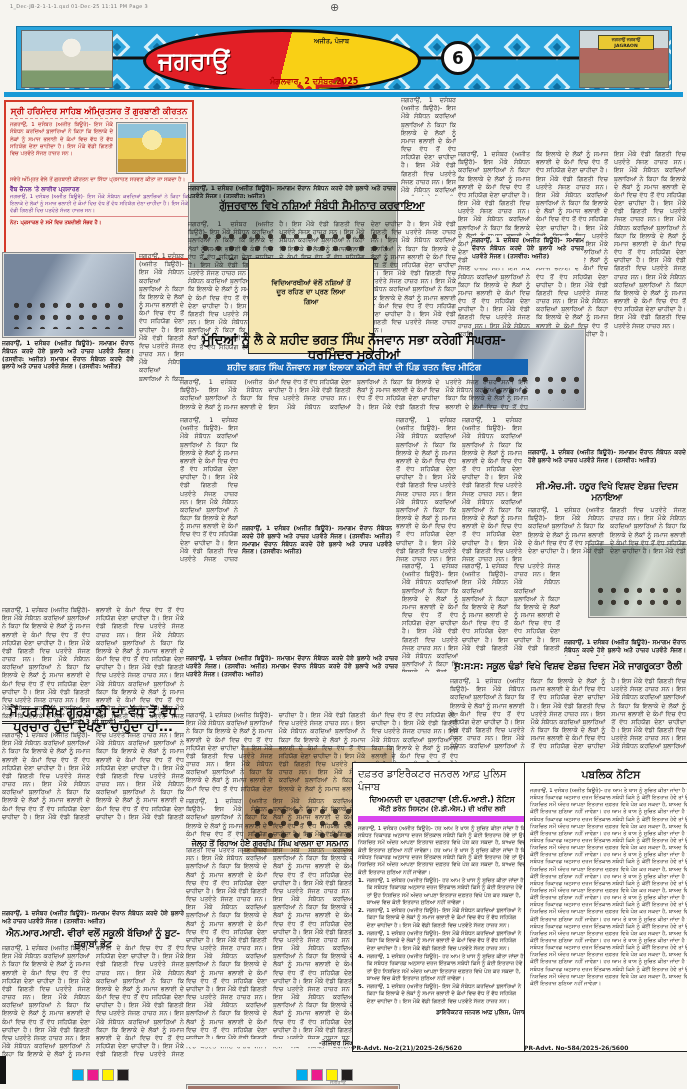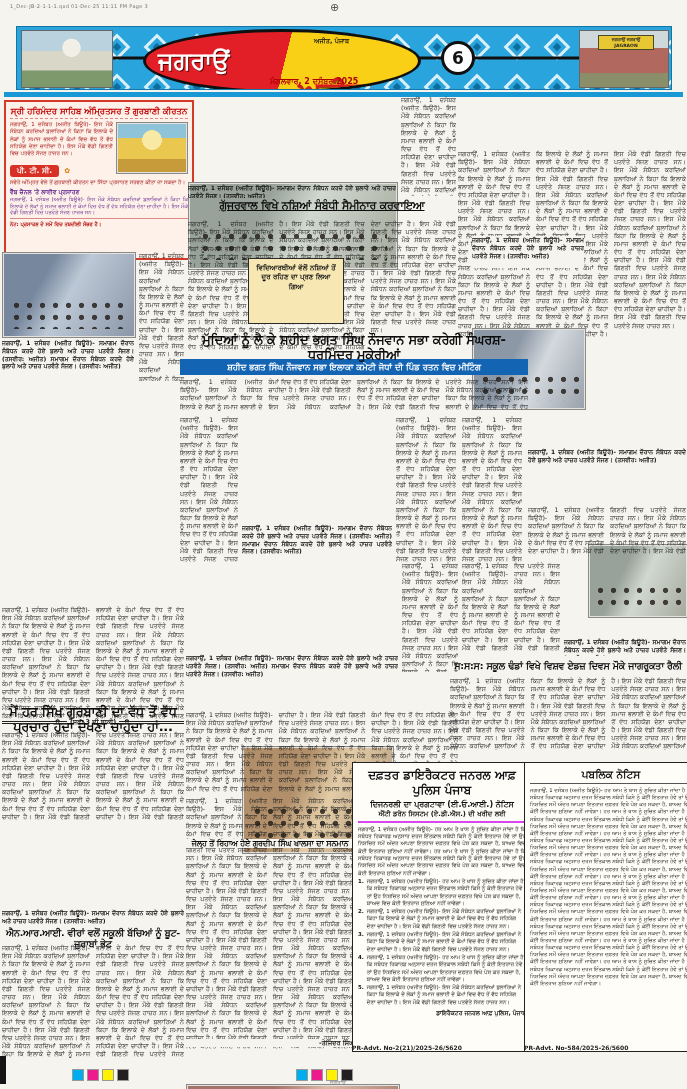--- a/index.html
+++ b/index.html
@@ -47,28 +47,28 @@
            border-bottom:1px dashed #d88;padding-bottom:2px;margin-bottom:2px;}
   .k-badge{display:inline-block;background:#d93025;color:#fff;font-weight:bold;font-size:7.5px;
            padding:1px 7px;border-radius:3px;margin:2px 0;}
   .k-flower{color:#e07b00;font-size:7px;}
   .k-text{font-size:5.4px;line-height:1.35;color:#a31010;text-align:justify;}
   .k-web{color:#5b1c8a;font-weight:bold;font-size:6px;margin-top:2px;}
   .k-webtext{font-size:5.2px;line-height:1.3;color:#5b1c8a;text-align:justify;}
   .k-note{font-size:5.2px;font-weight:bold;color:#b00000;margin-top:2px;border-top:1px solid #d88;padding-top:2px;text-align:justify;}
   .subbar{background:#1464b4;color:#fff;font-weight:bold;text-align:center;}
   .hibox{background:#f6e7b3;border:1.5px solid #2a2a2a;font-weight:bold;font-size:7px;
-         text-align:center;line-height:1.35;padding:5px;}
+         text-align:center;line-height:1.35;padding:20px;}
   .cont-tag{font-size:6.5px;font-weight:bold;text-align:center;display:flex;align-items:center;gap:3px;}
   .cont-tag::before,.cont-tag::after{content:"";flex:1;border-top:3px double #222;}
   .noticebox{border:1.3px solid #222;background:#fffdf8;padding:5px;overflow:hidden;}
-  .n-office{font-weight:bold;font-size:12px;text-align:center;line-height:1.25;}
+  .n-office{font-weight:normal;font-size:10px;line-height:1.25;}
   .n-title{font-weight:bold;font-size:8px;text-align:center;line-height:1.3;margin-top:2px;}
   .n-sub{font-weight:bold;font-size:6.8px;text-align:center;line-height:1.25;margin-bottom:3px;
-         border-bottom:2px solid #d946ef;padding-bottom:2px;}
+         border-bottom:6px solid #d946ef;padding-bottom:2px;}
   .n-text{font-size:5.4px;line-height:1.35;text-align:justify;}
   .n-item{display:flex;gap:3px;font-size:5.4px;line-height:1.35;margin-top:1px;}
   .n-item b{flex:0 0 auto;}
   .n-sig{font-weight:bold;font-size:6px;text-align:right;margin-top:3px;}
   .n-ref{font-weight:bold;font-size:6px;color:#222;}
   .pn-title{font-weight:bold;font-size:10.5px;text-align:center;margin-bottom:3px;
             border-bottom:1px solid #555;padding-bottom:2px;}
   .tiny{font-size:5px;color:#777;letter-spacing:.3px;}
   .sq{width:10px;height:10px;display:inline-block;margin-right:3px;border:.5px solid #999;}
   .sig-line{font-weight:bold;font-size:6.5px;text-align:right;}
@@ -108,22 +108,20 @@
       </div>
     </div>
   </div>
   <div class="abs rule-blue" style="left:4px;top:92px;width:679px;height:5px;"></div>
 
   <div class="abs kirtan" style="left:4px;top:100px;width:178px;height:148px;">
     <div class="k-title">ਸ੍ਰੀ ਹਰਿਮੰਦਰ ਸਾਹਿਬ ਅੰਮ੍ਰਿਤਸਰ ਤੋਂ ਗੁਰਬਾਣੀ ਕੀਰਤਨ</div>
     <div style="overflow:hidden;">
       <div class="photo p-temple" style="float:right;width:70px;height:50px;margin:1px 0 2px 3px;"></div>
       <div class="k-text">ਜਗਰਾਉਂ, 1 ਦਸੰਬਰ (ਅਜੀਤ ਬਿਊਰੋ)- ਇਸ ਮੌਕੇ ਸੰਬੋਧਨ ਕਰਦਿਆਂ ਬੁਲਾਰਿਆਂ ਨੇ ਕਿਹਾ ਕਿ ਇਲਾਕੇ ਦੇ ਲੋਕਾਂ ਨੂੰ ਸਮਾਜ ਭਲਾਈ ਦੇ ਕੰਮਾਂ ਵਿਚ ਵੱਧ ਤੋਂ ਵੱਧ ਸਹਿਯੋਗ ਦੇਣਾ ਚਾਹੀਦਾ ਹੈ। ਇਸ ਮੌਕੇ ਵੱਡੀ ਗਿਣਤੀ ਵਿਚ ਪਤਵੰਤੇ ਸੱਜਣ ਹਾਜ਼ਰ ਸਨ।</div>
-      <div><span class="k-badge">ਪੀ. ਟੀ. ਸੀ.</span>
-           <span class="k-flower">✿</span></div>
     </div>
     <div class="k-text">ਸਵੇਰੇ ਅੰਮ੍ਰਿਤ ਵੇਲੇ ਤੋਂ ਗੁਰਬਾਣੀ ਕੀਰਤਨ ਦਾ ਸਿੱਧਾ ਪ੍ਰਸਾਰਣ ਸਰਵਣ ਕੀਤਾ ਜਾ ਸਕਦਾ ਹੈ।</div>
     <div class="k-web">ਵੈੱਬ ਚੈਨਲ 'ਤੇ ਲਾਈਵ ਪ੍ਰਸਾਰਣ</div>
     <div class="k-webtext">ਜਗਰਾਉਂ, 1 ਦਸੰਬਰ (ਅਜੀਤ ਬਿਊਰੋ)- ਇਸ ਮੌਕੇ ਸੰਬੋਧਨ ਕਰਦਿਆਂ ਬੁਲਾਰਿਆਂ ਨੇ ਕਿਹਾ ਕਿ ਇਲਾਕੇ ਦੇ ਲੋਕਾਂ ਨੂੰ ਸਮਾਜ ਭਲਾਈ ਦੇ ਕੰਮਾਂ ਵਿਚ ਵੱਧ ਤੋਂ ਵੱਧ ਸਹਿਯੋਗ ਦੇਣਾ ਚਾਹੀਦਾ ਹੈ। ਇਸ ਮੌਕੇ ਵੱਡੀ ਗਿਣਤੀ ਵਿਚ ਪਤਵੰਤੇ ਸੱਜਣ ਹਾਜ਼ਰ ਸਨ।</div>
     <div class="k-note">ਨੋਟ: ਪ੍ਰਸਾਰਣ ਦੇ ਸਮੇਂ ਵਿਚ ਤਬਦੀਲੀ ਸੰਭਵ ਹੈ।</div>
   </div>
 
   <div class="abs photo p-stage heads" style="left:2px;top:252px;width:132px;height:84px;"></div>
   <div class="abs caption" style="left:2px;top:339px;width:132px;height:42px;">ਜਗਰਾਉਂ, 1 ਦਸੰਬਰ (ਅਜੀਤ ਬਿਊਰੋ)- ਸਮਾਗਮ ਦੌਰਾਨ ਸੰਬੋਧਨ ਕਰਦੇ ਹੋਏ ਬੁਲਾਰੇ ਅਤੇ ਹਾਜ਼ਰ ਪਤਵੰਤੇ ਸੱਜਣ। (ਤਸਵੀਰ: ਅਜੀਤ) ਸਮਾਗਮ ਦੌਰਾਨ ਸੰਬੋਧਨ ਕਰਦੇ ਹੋਏ ਬੁਲਾਰੇ ਅਤੇ ਹਾਜ਼ਰ ਪਤਵੰਤੇ ਸੱਜਣ। (ਤਸਵੀਰ: ਅਜੀਤ)</div>
   <div class="abs body" style="left:139px;top:252px;width:45px;height:129px;">ਜਗਰਾਉਂ, 1 ਦਸੰਬਰ (ਅਜੀਤ ਬਿਊਰੋ)- ਇਸ ਮੌਕੇ ਸੰਬੋਧਨ ਕਰਦਿਆਂ ਬੁਲਾਰਿਆਂ ਨੇ ਕਿਹਾ ਕਿ ਇਲਾਕੇ ਦੇ ਲੋਕਾਂ ਨੂੰ ਸਮਾਜ ਭਲਾਈ ਦੇ ਕੰਮਾਂ ਵਿਚ ਵੱਧ ਤੋਂ ਵੱਧ ਸਹਿਯੋਗ ਦੇਣਾ ਚਾਹੀਦਾ ਹੈ। ਇਸ ਮੌਕੇ ਵੱਡੀ ਗਿਣਤੀ ਵਿਚ ਪਤਵੰਤੇ ਸੱਜਣ ਹਾਜ਼ਰ ਸਨ। ਇਸ ਮੌਕੇ ਸੰਬੋਧਨ ਕਰਦਿਆਂ ਬੁਲਾਰਿਆਂ ਨੇ ਕਿਹਾ ਕਿ ਇਲਾਕੇ ਦੇ ਲੋਕਾਂ ਨੂੰ ਸਮਾਜ ਭਲਾਈ ਦੇ ਕੰਮਾਂ ਵਿਚ ਵੱਧ ਤੋਂ ਵੱਧ ਸਹਿਯੋਗ ਦੇਣਾ ਚਾਹੀਦਾ ਹੈ। ਇਸ ਮੌਕੇ ਵੱਡੀ ਗਿਣਤੀ ਵਿਚ ਪਤਵੰਤੇ ਸੱਜਣ ਹਾਜ਼ਰ ਸਨ। ਇਸ ਮੌਕੇ ਸੰਬੋਧਨ ਕਰਦਿਆਂ ਬੁਲਾਰਿਆਂ ਨੇ ਕਿਹਾ ਕਿ ਇਲਾਕੇ ਦੇ ਲੋਕਾਂ ਨੂੰ ਸਮਾਜ ਭਲਾਈ ਦੇ ਕੰਮਾਂ ਵਿਚ ਵੱਧ ਤੋਂ ਵੱਧ ਸਹਿਯੋਗ ਦੇਣਾ ਚਾਹੀਦਾ ਹੈ। ਇਸ ਮੌਕੇ ਵੱਡੀ ਗਿਣਤੀ ਵਿਚ ਪਤਵੰਤੇ ਸੱਜਣ ਹਾਜ਼ਰ ਸਨ।</div>
@@ -144,20 +142,21 @@
   <div class="abs hl" style="left:180px;top:332px;width:348px;font-size:13px;">ਮੁੱਦਿਆਂ ਨੂੰ ਲੈ ਕੇ ਸ਼ਹੀਦ ਭਗਤ ਸਿੰਘ ਨੌਜਵਾਨ ਸਭਾ ਕਰੇਗੀ ਸੰਘਰਸ਼-ਧਰਮਿੰਦਰ ਮੁਕੇਰੀਆਂ</div>
   <div class="abs body cols4" style="left:180px;top:378px;width:348px;height:36px;">ਜਗਰਾਉਂ, 1 ਦਸੰਬਰ (ਅਜੀਤ ਬਿਊਰੋ)- ਇਸ ਮੌਕੇ ਸੰਬੋਧਨ ਕਰਦਿਆਂ ਬੁਲਾਰਿਆਂ ਨੇ ਕਿਹਾ ਕਿ ਇਲਾਕੇ ਦੇ ਲੋਕਾਂ ਨੂੰ ਸਮਾਜ ਭਲਾਈ ਦੇ ਕੰਮਾਂ ਵਿਚ ਵੱਧ ਤੋਂ ਵੱਧ ਸਹਿਯੋਗ ਦੇਣਾ ਚਾਹੀਦਾ ਹੈ। ਇਸ ਮੌਕੇ ਵੱਡੀ ਗਿਣਤੀ ਵਿਚ ਪਤਵੰਤੇ ਸੱਜਣ ਹਾਜ਼ਰ ਸਨ। ਇਸ ਮੌਕੇ ਸੰਬੋਧਨ ਕਰਦਿਆਂ ਬੁਲਾਰਿਆਂ ਨੇ ਕਿਹਾ ਕਿ ਇਲਾਕੇ ਦੇ ਲੋਕਾਂ ਨੂੰ ਸਮਾਜ ਭਲਾਈ ਦੇ ਕੰਮਾਂ ਵਿਚ ਵੱਧ ਤੋਂ ਵੱਧ ਸਹਿਯੋਗ ਦੇਣਾ ਚਾਹੀਦਾ ਹੈ। ਇਸ ਮੌਕੇ ਵੱਡੀ ਗਿਣਤੀ ਵਿਚ ਪਤਵੰਤੇ ਸੱਜਣ ਹਾਜ਼ਰ ਸਨ। ਇਸ ਮੌਕੇ ਸੰਬੋਧਨ ਕਰਦਿਆਂ ਬੁਲਾਰਿਆਂ ਨੇ ਕਿਹਾ ਕਿ ਇਲਾਕੇ ਦੇ ਲੋਕਾਂ ਨੂੰ ਸਮਾਜ ਭਲਾਈ ਦੇ ਕੰਮਾਂ ਵਿਚ ਵੱਧ ਤੋਂ ਵੱਧ ਸਹਿਯੋਗ ਦੇਣਾ ਚਾਹੀਦਾ ਹੈ। ਇਸ ਮੌਕੇ ਵੱਡੀ ਗਿਣਤੀ ਵਿਚ ਪਤਵੰਤੇ ਸੱਜਣ ਹਾਜ਼ਰ ਸਨ। ਇਸ ਮੌਕੇ ਸੰਬੋਧਨ ਕਰਦਿਆਂ ਬੁਲਾਰਿਆਂ ਨੇ ਕਿਹਾ ਕਿ ਇਲਾਕੇ ਦੇ ਲੋਕਾਂ ਨੂੰ ਸਮਾਜ ਭਲਾਈ ਦੇ ਕੰਮਾਂ ਵਿਚ ਵੱਧ ਤੋਂ ਵੱਧ ਸਹਿਯੋਗ ਦੇਣਾ ਚਾਹੀਦਾ ਹੈ। ਇਸ ਮੌਕੇ ਵੱਡੀ ਗਿਣਤੀ ਵਿਚ ਪਤਵੰਤੇ ਸੱਜਣ ਹਾਜ਼ਰ ਸਨ।</div>
   <div class="abs body" style="left:180px;top:416px;width:58px;height:146px;">ਜਗਰਾਉਂ, 1 ਦਸੰਬਰ (ਅਜੀਤ ਬਿਊਰੋ)- ਇਸ ਮੌਕੇ ਸੰਬੋਧਨ ਕਰਦਿਆਂ ਬੁਲਾਰਿਆਂ ਨੇ ਕਿਹਾ ਕਿ ਇਲਾਕੇ ਦੇ ਲੋਕਾਂ ਨੂੰ ਸਮਾਜ ਭਲਾਈ ਦੇ ਕੰਮਾਂ ਵਿਚ ਵੱਧ ਤੋਂ ਵੱਧ ਸਹਿਯੋਗ ਦੇਣਾ ਚਾਹੀਦਾ ਹੈ। ਇਸ ਮੌਕੇ ਵੱਡੀ ਗਿਣਤੀ ਵਿਚ ਪਤਵੰਤੇ ਸੱਜਣ ਹਾਜ਼ਰ ਸਨ। ਇਸ ਮੌਕੇ ਸੰਬੋਧਨ ਕਰਦਿਆਂ ਬੁਲਾਰਿਆਂ ਨੇ ਕਿਹਾ ਕਿ ਇਲਾਕੇ ਦੇ ਲੋਕਾਂ ਨੂੰ ਸਮਾਜ ਭਲਾਈ ਦੇ ਕੰਮਾਂ ਵਿਚ ਵੱਧ ਤੋਂ ਵੱਧ ਸਹਿਯੋਗ ਦੇਣਾ ਚਾਹੀਦਾ ਹੈ। ਇਸ ਮੌਕੇ ਵੱਡੀ ਗਿਣਤੀ ਵਿਚ ਪਤਵੰਤੇ ਸੱਜਣ ਹਾਜ਼ਰ ਸਨ। ਇਸ ਮੌਕੇ ਸੰਬੋਧਨ ਕਰਦਿਆਂ ਬੁਲਾਰਿਆਂ ਨੇ ਕਿਹਾ ਕਿ ਇਲਾਕੇ ਦੇ ਲੋਕਾਂ ਨੂੰ ਸਮਾਜ ਭਲਾਈ ਦੇ ਕੰਮਾਂ ਵਿਚ ਵੱਧ ਤੋਂ ਵੱਧ ਸਹਿਯੋਗ ਦੇਣਾ ਚਾਹੀਦਾ ਹੈ। ਇਸ ਮੌਕੇ ਵੱਡੀ ਗਿਣਤੀ ਵਿਚ ਪਤਵੰਤੇ ਸੱਜਣ ਹਾਜ਼ਰ ਸਨ। ਇਸ ਮੌਕੇ ਸੰਬੋਧਨ ਕਰਦਿਆਂ ਬੁਲਾਰਿਆਂ ਨੇ ਕਿਹਾ ਕਿ ਇਲਾਕੇ ਦੇ ਲੋਕਾਂ ਨੂੰ ਸਮਾਜ ਭਲਾਈ ਦੇ ਕੰਮਾਂ ਵਿਚ ਵੱਧ ਤੋਂ ਵੱਧ ਸਹਿਯੋਗ ਦੇਣਾ ਚਾਹੀਦਾ ਹੈ। ਇਸ ਮੌਕੇ ਵੱਡੀ ਗਿਣਤੀ ਵਿਚ ਪਤਵੰਤੇ ਸੱਜਣ ਹਾਜ਼ਰ ਸਨ।</div>
   <div class="abs photo p-event heads" style="left:242px;top:416px;width:150px;height:106px;"></div>
   <div class="abs caption" style="left:242px;top:524px;width:150px;height:38px;">ਜਗਰਾਉਂ, 1 ਦਸੰਬਰ (ਅਜੀਤ ਬਿਊਰੋ)- ਸਮਾਗਮ ਦੌਰਾਨ ਸੰਬੋਧਨ ਕਰਦੇ ਹੋਏ ਬੁਲਾਰੇ ਅਤੇ ਹਾਜ਼ਰ ਪਤਵੰਤੇ ਸੱਜਣ। (ਤਸਵੀਰ: ਅਜੀਤ) ਸਮਾਗਮ ਦੌਰਾਨ ਸੰਬੋਧਨ ਕਰਦੇ ਹੋਏ ਬੁਲਾਰੇ ਅਤੇ ਹਾਜ਼ਰ ਪਤਵੰਤੇ ਸੱਜਣ। (ਤਸਵੀਰ: ਅਜੀਤ)</div>
   <div class="abs body" style="left:396px;top:416px;width:60px;height:146px;">ਜਗਰਾਉਂ, 1 ਦਸੰਬਰ (ਅਜੀਤ ਬਿਊਰੋ)- ਇਸ ਮੌਕੇ ਸੰਬੋਧਨ ਕਰਦਿਆਂ ਬੁਲਾਰਿਆਂ ਨੇ ਕਿਹਾ ਕਿ ਇਲਾਕੇ ਦੇ ਲੋਕਾਂ ਨੂੰ ਸਮਾਜ ਭਲਾਈ ਦੇ ਕੰਮਾਂ ਵਿਚ ਵੱਧ ਤੋਂ ਵੱਧ ਸਹਿਯੋਗ ਦੇਣਾ ਚਾਹੀਦਾ ਹੈ। ਇਸ ਮੌਕੇ ਵੱਡੀ ਗਿਣਤੀ ਵਿਚ ਪਤਵੰਤੇ ਸੱਜਣ ਹਾਜ਼ਰ ਸਨ। ਇਸ ਮੌਕੇ ਸੰਬੋਧਨ ਕਰਦਿਆਂ ਬੁਲਾਰਿਆਂ ਨੇ ਕਿਹਾ ਕਿ ਇਲਾਕੇ ਦੇ ਲੋਕਾਂ ਨੂੰ ਸਮਾਜ ਭਲਾਈ ਦੇ ਕੰਮਾਂ ਵਿਚ ਵੱਧ ਤੋਂ ਵੱਧ ਸਹਿਯੋਗ ਦੇਣਾ ਚਾਹੀਦਾ ਹੈ। ਇਸ ਮੌਕੇ ਵੱਡੀ ਗਿਣਤੀ ਵਿਚ ਪਤਵੰਤੇ ਸੱਜਣ ਹਾਜ਼ਰ ਸਨ। ਇਸ ਮੌਕੇ ਸੰਬੋਧਨ ਕਰਦਿਆਂ ਬੁਲਾਰਿਆਂ ਨੇ ਕਿਹਾ ਕਿ ਇਲਾਕੇ ਦੇ ਲੋਕਾਂ ਨੂੰ ਸਮਾਜ ਭਲਾਈ ਦੇ ਕੰਮਾਂ ਵਿਚ ਵੱਧ ਤੋਂ ਵੱਧ ਸਹਿਯੋਗ ਦੇਣਾ ਚਾਹੀਦਾ ਹੈ। ਇਸ ਮੌਕੇ ਵੱਡੀ ਗਿਣਤੀ ਵਿਚ ਪਤਵੰਤੇ ਸੱਜਣ ਹਾਜ਼ਰ ਸਨ। ਇਸ ਮੌਕੇ ਸੰਬੋਧਨ ਕਰਦਿਆਂ ਬੁਲਾਰਿਆਂ ਨੇ ਕਿਹਾ ਕਿ ਇਲਾਕੇ ਦੇ ਲੋਕਾਂ ਨੂੰ ਸਮਾਜ ਭਲਾਈ ਦੇ ਕੰਮਾਂ ਵਿਚ ਵੱਧ ਤੋਂ ਵੱਧ ਸਹਿਯੋਗ ਦੇਣਾ ਚਾਹੀਦਾ ਹੈ। ਇਸ ਮੌਕੇ ਵੱਡੀ ਗਿਣਤੀ ਵਿਚ ਪਤਵੰਤੇ ਸੱਜਣ ਹਾਜ਼ਰ ਸਨ।</div>
   <div class="abs body" style="left:462px;top:416px;width:60px;height:146px;">ਜਗਰਾਉਂ, 1 ਦਸੰਬਰ (ਅਜੀਤ ਬਿਊਰੋ)- ਇਸ ਮੌਕੇ ਸੰਬੋਧਨ ਕਰਦਿਆਂ ਬੁਲਾਰਿਆਂ ਨੇ ਕਿਹਾ ਕਿ ਇਲਾਕੇ ਦੇ ਲੋਕਾਂ ਨੂੰ ਸਮਾਜ ਭਲਾਈ ਦੇ ਕੰਮਾਂ ਵਿਚ ਵੱਧ ਤੋਂ ਵੱਧ ਸਹਿਯੋਗ ਦੇਣਾ ਚਾਹੀਦਾ ਹੈ। ਇਸ ਮੌਕੇ ਵੱਡੀ ਗਿਣਤੀ ਵਿਚ ਪਤਵੰਤੇ ਸੱਜਣ ਹਾਜ਼ਰ ਸਨ। ਇਸ ਮੌਕੇ ਸੰਬੋਧਨ ਕਰਦਿਆਂ ਬੁਲਾਰਿਆਂ ਨੇ ਕਿਹਾ ਕਿ ਇਲਾਕੇ ਦੇ ਲੋਕਾਂ ਨੂੰ ਸਮਾਜ ਭਲਾਈ ਦੇ ਕੰਮਾਂ ਵਿਚ ਵੱਧ ਤੋਂ ਵੱਧ ਸਹਿਯੋਗ ਦੇਣਾ ਚਾਹੀਦਾ ਹੈ। ਇਸ ਮੌਕੇ ਵੱਡੀ ਗਿਣਤੀ ਵਿਚ ਪਤਵੰਤੇ ਸੱਜਣ ਹਾਜ਼ਰ ਸਨ। ਇਸ ਮੌਕੇ ਸੰਬੋਧਨ ਕਰਦਿਆਂ ਬੁਲਾਰਿਆਂ ਨੇ ਕਿਹਾ ਕਿ ਇਲਾਕੇ ਦੇ ਲੋਕਾਂ ਨੂੰ ਸਮਾਜ ਭਲਾਈ ਦੇ ਕੰਮਾਂ ਵਿਚ ਵੱਧ ਤੋਂ ਵੱਧ ਸਹਿਯੋਗ ਦੇਣਾ ਚਾਹੀਦਾ ਹੈ। ਇਸ ਮੌਕੇ ਵੱਡੀ ਗਿਣਤੀ ਵਿਚ ਪਤਵੰਤੇ ਸੱਜਣ ਹਾਜ਼ਰ ਸਨ। ਇਸ ਮੌਕੇ ਸੰਬੋਧਨ ਕਰਦਿਆਂ ਬੁਲਾਰਿਆਂ ਨੇ ਕਿਹਾ ਕਿ ਇਲਾਕੇ ਦੇ ਲੋਕਾਂ ਨੂੰ ਸਮਾਜ ਭਲਾਈ ਦੇ ਕੰਮਾਂ ਵਿਚ ਵੱਧ ਤੋਂ ਵੱਧ ਸਹਿਯੋਗ ਦੇਣਾ ਚਾਹੀਦਾ ਹੈ। ਇਸ ਮੌਕੇ ਵੱਡੀ ਗਿਣਤੀ ਵਿਚ ਪਤਵੰਤੇ ਸੱਜਣ ਹਾਜ਼ਰ ਸਨ।</div>
 
   <div class="abs photo p-group heads" style="left:528px;top:362px;width:158px;height:84px;"></div>
   <div class="abs caption" style="left:528px;top:448px;width:158px;height:30px;">ਜਗਰਾਉਂ, 1 ਦਸੰਬਰ (ਅਜੀਤ ਬਿਊਰੋ)- ਸਮਾਗਮ ਦੌਰਾਨ ਸੰਬੋਧਨ ਕਰਦੇ ਹੋਏ ਬੁਲਾਰੇ ਅਤੇ ਹਾਜ਼ਰ ਪਤਵੰਤੇ ਸੱਜਣ। (ਤਸਵੀਰ: ਅਜੀਤ)</div>
+  <div class="abs hl" style="left:528px;top:481px;width:158px;font-size:9px;">ਸੀ.ਐਚ.ਸੀ. ਹਠੂਰ ਵਿਖੇ ਵਿਸ਼ਵ ਏਡਜ਼ ਦਿਵਸ ਮਨਾਇਆ</div>
   <div class="abs body cols2" style="left:528px;top:506px;width:158px;height:54px;">ਜਗਰਾਉਂ, 1 ਦਸੰਬਰ (ਅਜੀਤ ਬਿਊਰੋ)- ਇਸ ਮੌਕੇ ਸੰਬੋਧਨ ਕਰਦਿਆਂ ਬੁਲਾਰਿਆਂ ਨੇ ਕਿਹਾ ਕਿ ਇਲਾਕੇ ਦੇ ਲੋਕਾਂ ਨੂੰ ਸਮਾਜ ਭਲਾਈ ਦੇ ਕੰਮਾਂ ਵਿਚ ਵੱਧ ਤੋਂ ਵੱਧ ਸਹਿਯੋਗ ਦੇਣਾ ਚਾਹੀਦਾ ਹੈ। ਇਸ ਮੌਕੇ ਵੱਡੀ ਗਿਣਤੀ ਵਿਚ ਪਤਵੰਤੇ ਸੱਜਣ ਹਾਜ਼ਰ ਸਨ। ਇਸ ਮੌਕੇ ਸੰਬੋਧਨ ਕਰਦਿਆਂ ਬੁਲਾਰਿਆਂ ਨੇ ਕਿਹਾ ਕਿ ਇਲਾਕੇ ਦੇ ਲੋਕਾਂ ਨੂੰ ਸਮਾਜ ਭਲਾਈ ਦੇ ਕੰਮਾਂ ਵਿਚ ਵੱਧ ਤੋਂ ਵੱਧ ਸਹਿਯੋਗ ਦੇਣਾ ਚਾਹੀਦਾ ਹੈ। ਇਸ ਮੌਕੇ ਵੱਡੀ ਗਿਣਤੀ ਵਿਚ ਪਤਵੰਤੇ ਸੱਜਣ ਹਾਜ਼ਰ ਸਨ। ਇਸ ਮੌਕੇ ਸੰਬੋਧਨ ਕਰਦਿਆਂ ਬੁਲਾਰਿਆਂ ਨੇ ਕਿਹਾ ਕਿ ਇਲਾਕੇ ਦੇ ਲੋਕਾਂ ਨੂੰ ਸਮਾਜ ਭਲਾਈ ਦੇ ਕੰਮਾਂ ਵਿਚ ਵੱਧ ਤੋਂ ਵੱਧ ਸਹਿਯੋਗ ਦੇਣਾ ਚਾਹੀਦਾ ਹੈ। ਇਸ ਮੌਕੇ ਵੱਡੀ ਗਿਣਤੀ ਵਿਚ ਪਤਵੰਤੇ ਸੱਜਣ ਹਾਜ਼ਰ ਸਨ।</div>
 
   <div class="abs body cols2" style="left:2px;top:606px;width:182px;height:120px;">ਜਗਰਾਉਂ, 1 ਦਸੰਬਰ (ਅਜੀਤ ਬਿਊਰੋ)- ਇਸ ਮੌਕੇ ਸੰਬੋਧਨ ਕਰਦਿਆਂ ਬੁਲਾਰਿਆਂ ਨੇ ਕਿਹਾ ਕਿ ਇਲਾਕੇ ਦੇ ਲੋਕਾਂ ਨੂੰ ਸਮਾਜ ਭਲਾਈ ਦੇ ਕੰਮਾਂ ਵਿਚ ਵੱਧ ਤੋਂ ਵੱਧ ਸਹਿਯੋਗ ਦੇਣਾ ਚਾਹੀਦਾ ਹੈ। ਇਸ ਮੌਕੇ ਵੱਡੀ ਗਿਣਤੀ ਵਿਚ ਪਤਵੰਤੇ ਸੱਜਣ ਹਾਜ਼ਰ ਸਨ। ਇਸ ਮੌਕੇ ਸੰਬੋਧਨ ਕਰਦਿਆਂ ਬੁਲਾਰਿਆਂ ਨੇ ਕਿਹਾ ਕਿ ਇਲਾਕੇ ਦੇ ਲੋਕਾਂ ਨੂੰ ਸਮਾਜ ਭਲਾਈ ਦੇ ਕੰਮਾਂ ਵਿਚ ਵੱਧ ਤੋਂ ਵੱਧ ਸਹਿਯੋਗ ਦੇਣਾ ਚਾਹੀਦਾ ਹੈ। ਇਸ ਮੌਕੇ ਵੱਡੀ ਗਿਣਤੀ ਵਿਚ ਪਤਵੰਤੇ ਸੱਜਣ ਹਾਜ਼ਰ ਸਨ। ਇਸ ਮੌਕੇ ਸੰਬੋਧਨ ਕਰਦਿਆਂ ਬੁਲਾਰਿਆਂ ਨੇ ਕਿਹਾ ਕਿ ਇਲਾਕੇ ਦੇ ਲੋਕਾਂ ਨੂੰ ਸਮਾਜ ਭਲਾਈ ਦੇ ਕੰਮਾਂ ਵਿਚ ਵੱਧ ਤੋਂ ਵੱਧ ਸਹਿਯੋਗ ਦੇਣਾ ਚਾਹੀਦਾ ਹੈ। ਇਸ ਮੌਕੇ ਵੱਡੀ ਗਿਣਤੀ ਵਿਚ ਪਤਵੰਤੇ ਸੱਜਣ ਹਾਜ਼ਰ ਸਨ। ਇਸ ਮੌਕੇ ਸੰਬੋਧਨ ਕਰਦਿਆਂ ਬੁਲਾਰਿਆਂ ਨੇ ਕਿਹਾ ਕਿ ਇਲਾਕੇ ਦੇ ਲੋਕਾਂ ਨੂੰ ਸਮਾਜ ਭਲਾਈ ਦੇ ਕੰਮਾਂ ਵਿਚ ਵੱਧ ਤੋਂ ਵੱਧ ਸਹਿਯੋਗ ਦੇਣਾ ਚਾਹੀਦਾ ਹੈ। ਇਸ ਮੌਕੇ ਵੱਡੀ ਗਿਣਤੀ ਵਿਚ ਪਤਵੰਤੇ ਸੱਜਣ ਹਾਜ਼ਰ ਸਨ। ਇਸ ਮੌਕੇ ਸੰਬੋਧਨ ਕਰਦਿਆਂ ਬੁਲਾਰਿਆਂ ਨੇ ਕਿਹਾ ਕਿ ਇਲਾਕੇ ਦੇ ਲੋਕਾਂ ਨੂੰ ਸਮਾਜ ਭਲਾਈ ਦੇ ਕੰਮਾਂ ਵਿਚ ਵੱਧ ਤੋਂ ਵੱਧ ਸਹਿਯੋਗ ਦੇਣਾ ਚਾਹੀਦਾ ਹੈ। ਇਸ ਮੌਕੇ ਵੱਡੀ ਗਿਣਤੀ ਵਿਚ ਪਤਵੰਤੇ ਸੱਜਣ ਹਾਜ਼ਰ ਸਨ। ਇਸ ਮੌਕੇ ਸੰਬੋਧਨ ਕਰਦਿਆਂ ਬੁਲਾਰਿਆਂ ਨੇ ਕਿਹਾ ਕਿ ਇਲਾਕੇ ਦੇ ਲੋਕਾਂ ਨੂੰ ਸਮਾਜ ਭਲਾਈ ਦੇ ਕੰਮਾਂ ਵਿਚ ਵੱਧ ਤੋਂ ਵੱਧ ਸਹਿਯੋਗ ਦੇਣਾ ਚਾਹੀਦਾ ਹੈ। ਇਸ ਮੌਕੇ ਵੱਡੀ ਗਿਣਤੀ ਵਿਚ ਪਤਵੰਤੇ ਸੱਜਣ ਹਾਜ਼ਰ ਸਨ।</div>
 
   <div class="abs photo p-event2 heads" style="left:186px;top:560px;width:212px;height:92px;"></div>
   <div class="abs caption" style="left:186px;top:654px;width:212px;height:36px;">ਜਗਰਾਉਂ, 1 ਦਸੰਬਰ (ਅਜੀਤ ਬਿਊਰੋ)- ਸਮਾਗਮ ਦੌਰਾਨ ਸੰਬੋਧਨ ਕਰਦੇ ਹੋਏ ਬੁਲਾਰੇ ਅਤੇ ਹਾਜ਼ਰ ਪਤਵੰਤੇ ਸੱਜਣ। (ਤਸਵੀਰ: ਅਜੀਤ) ਸਮਾਗਮ ਦੌਰਾਨ ਸੰਬੋਧਨ ਕਰਦੇ ਹੋਏ ਬੁਲਾਰੇ ਅਤੇ ਹਾਜ਼ਰ ਪਤਵੰਤੇ ਸੱਜਣ। (ਤਸਵੀਰ: ਅਜੀਤ)</div>
   <div class="abs body" style="left:402px;top:562px;width:56px;height:110px;">ਜਗਰਾਉਂ, 1 ਦਸੰਬਰ (ਅਜੀਤ ਬਿਊਰੋ)- ਇਸ ਮੌਕੇ ਸੰਬੋਧਨ ਕਰਦਿਆਂ ਬੁਲਾਰਿਆਂ ਨੇ ਕਿਹਾ ਕਿ ਇਲਾਕੇ ਦੇ ਲੋਕਾਂ ਨੂੰ ਸਮਾਜ ਭਲਾਈ ਦੇ ਕੰਮਾਂ ਵਿਚ ਵੱਧ ਤੋਂ ਵੱਧ ਸਹਿਯੋਗ ਦੇਣਾ ਚਾਹੀਦਾ ਹੈ। ਇਸ ਮੌਕੇ ਵੱਡੀ ਗਿਣਤੀ ਵਿਚ ਪਤਵੰਤੇ ਸੱਜਣ ਹਾਜ਼ਰ ਸਨ। ਇਸ ਮੌਕੇ ਸੰਬੋਧਨ ਕਰਦਿਆਂ ਬੁਲਾਰਿਆਂ ਨੇ ਕਿਹਾ ਕਿ ਇਲਾਕੇ ਦੇ ਲੋਕਾਂ ਨੂੰ ਸਮਾਜ ਭਲਾਈ ਦੇ ਕੰਮਾਂ ਵਿਚ ਵੱਧ ਤੋਂ ਵੱਧ ਸਹਿਯੋਗ ਦੇਣਾ ਚਾਹੀਦਾ ਹੈ। ਇਸ ਮੌਕੇ ਵੱਡੀ ਗਿਣਤੀ ਵਿਚ ਪਤਵੰਤੇ ਸੱਜਣ ਹਾਜ਼ਰ ਸਨ। ਇਸ ਮੌਕੇ ਸੰਬੋਧਨ ਕਰਦਿਆਂ ਬੁਲਾਰਿਆਂ ਨੇ ਕਿਹਾ ਕਿ ਇਲਾਕੇ ਦੇ ਲੋਕਾਂ ਨੂੰ ਸਮਾਜ ਭਲਾਈ ਦੇ ਕੰਮਾਂ ਵਿਚ ਵੱਧ ਤੋਂ ਵੱਧ ਸਹਿਯੋਗ ਦੇਣਾ ਚਾਹੀਦਾ ਹੈ। ਇਸ ਮੌਕੇ ਵੱਡੀ ਗਿਣਤੀ ਵਿਚ ਪਤਵੰਤੇ ਸੱਜਣ ਹਾਜ਼ਰ ਸਨ।</div>
   <div class="abs body cols2" style="left:462px;top:562px;width:98px;height:92px;">ਜਗਰਾਉਂ, 1 ਦਸੰਬਰ (ਅਜੀਤ ਬਿਊਰੋ)- ਇਸ ਮੌਕੇ ਸੰਬੋਧਨ ਕਰਦਿਆਂ ਬੁਲਾਰਿਆਂ ਨੇ ਕਿਹਾ ਕਿ ਇਲਾਕੇ ਦੇ ਲੋਕਾਂ ਨੂੰ ਸਮਾਜ ਭਲਾਈ ਦੇ ਕੰਮਾਂ ਵਿਚ ਵੱਧ ਤੋਂ ਵੱਧ ਸਹਿਯੋਗ ਦੇਣਾ ਚਾਹੀਦਾ ਹੈ। ਇਸ ਮੌਕੇ ਵੱਡੀ ਗਿਣਤੀ ਵਿਚ ਪਤਵੰਤੇ ਸੱਜਣ ਹਾਜ਼ਰ ਸਨ। ਇਸ ਮੌਕੇ ਸੰਬੋਧਨ ਕਰਦਿਆਂ ਬੁਲਾਰਿਆਂ ਨੇ ਕਿਹਾ ਕਿ ਇਲਾਕੇ ਦੇ ਲੋਕਾਂ ਨੂੰ ਸਮਾਜ ਭਲਾਈ ਦੇ ਕੰਮਾਂ ਵਿਚ ਵੱਧ ਤੋਂ ਵੱਧ ਸਹਿਯੋਗ ਦੇਣਾ ਚਾਹੀਦਾ ਹੈ। ਇਸ ਮੌਕੇ ਵੱਡੀ ਗਿਣਤੀ ਵਿਚ ਪਤਵੰਤੇ ਸੱਜਣ ਹਾਜ਼ਰ ਸਨ। ਇਸ ਮੌਕੇ ਸੰਬੋਧਨ ਕਰਦਿਆਂ ਬੁਲਾਰਿਆਂ ਨੇ ਕਿਹਾ ਕਿ ਇਲਾਕੇ ਦੇ ਲੋਕਾਂ ਨੂੰ ਸਮਾਜ ਭਲਾਈ ਦੇ ਕੰਮਾਂ ਵਿਚ ਵੱਧ ਤੋਂ ਵੱਧ ਸਹਿਯੋਗ ਦੇਣਾ ਚਾਹੀਦਾ ਹੈ। ਇਸ ਮੌਕੇ ਵੱਡੀ ਗਿਣਤੀ ਵਿਚ ਪਤਵੰਤੇ ਸੱਜਣ ਹਾਜ਼ਰ ਸਨ। ਇਸ ਮੌਕੇ ਸੰਬੋਧਨ ਕਰਦਿਆਂ ਬੁਲਾਰਿਆਂ ਨੇ ਕਿਹਾ ਕਿ ਇਲਾਕੇ ਦੇ ਲੋਕਾਂ ਨੂੰ ਸਮਾਜ ਭਲਾਈ ਦੇ ਕੰਮਾਂ ਵਿਚ ਵੱਧ ਤੋਂ ਵੱਧ ਸਹਿਯੋਗ ਦੇਣਾ ਚਾਹੀਦਾ ਹੈ। ਇਸ ਮੌਕੇ ਵੱਡੀ ਗਿਣਤੀ ਵਿਚ ਪਤਵੰਤੇ ਸੱਜਣ ਹਾਜ਼ਰ ਸਨ।</div>
 
   <div class="abs caption" style="left:564px;top:638px;width:122px;height:18px;">ਜਗਰਾਉਂ, 1 ਦਸੰਬਰ (ਅਜੀਤ ਬਿਊਰੋ)- ਸਮਾਗਮ ਦੌਰਾਨ ਸੰਬੋਧਨ ਕਰਦੇ ਹੋਏ ਬੁਲਾਰੇ ਅਤੇ ਹਾਜ਼ਰ ਪਤਵੰਤੇ ਸੱਜਣ। (ਤਸਵੀਰ: ਅਜੀਤ)</div>
@@ -179,21 +178,21 @@
 
   <div class="abs" style="left:186px;top:797px;width:168px;height:260px;">
     <div class="body cols2" style="width:168px;height:260px;">ਜਗਰਾਉਂ, 1 ਦਸੰਬਰ (ਅਜੀਤ ਬਿਊਰੋ)- ਇਸ ਮੌਕੇ ਸੰਬੋਧਨ ਕਰਦਿਆਂ ਬੁਲਾਰਿਆਂ ਨੇ ਕਿਹਾ ਕਿ ਇਲਾਕੇ ਦੇ ਲੋਕਾਂ ਨੂੰ ਸਮਾਜ ਭਲਾਈ ਦੇ ਕੰਮਾਂ ਵਿਚ ਵੱਧ ਤੋਂ ਵੱਧ ਸਹਿਯੋਗ ਦੇਣਾ ਚਾਹੀਦਾ ਹੈ। ਇਸ ਮੌਕੇ ਵੱਡੀ ਗਿਣਤੀ ਵਿਚ ਪਤਵੰਤੇ ਸੱਜਣ ਹਾਜ਼ਰ ਸਨ। ਇਸ ਮੌਕੇ ਸੰਬੋਧਨ ਕਰਦਿਆਂ ਬੁਲਾਰਿਆਂ ਨੇ ਕਿਹਾ ਕਿ ਇਲਾਕੇ ਦੇ ਲੋਕਾਂ ਨੂੰ ਸਮਾਜ ਭਲਾਈ ਦੇ ਕੰਮਾਂ ਵਿਚ ਵੱਧ ਤੋਂ ਵੱਧ ਸਹਿਯੋਗ ਦੇਣਾ ਚਾਹੀਦਾ ਹੈ। ਇਸ ਮੌਕੇ ਵੱਡੀ ਗਿਣਤੀ ਵਿਚ ਪਤਵੰਤੇ ਸੱਜਣ ਹਾਜ਼ਰ ਸਨ। ਇਸ ਮੌਕੇ ਸੰਬੋਧਨ ਕਰਦਿਆਂ ਬੁਲਾਰਿਆਂ ਨੇ ਕਿਹਾ ਕਿ ਇਲਾਕੇ ਦੇ ਲੋਕਾਂ ਨੂੰ ਸਮਾਜ ਭਲਾਈ ਦੇ ਕੰਮਾਂ ਵਿਚ ਵੱਧ ਤੋਂ ਵੱਧ ਸਹਿਯੋਗ ਦੇਣਾ ਚਾਹੀਦਾ ਹੈ। ਇਸ ਮੌਕੇ ਵੱਡੀ ਗਿਣਤੀ ਵਿਚ ਪਤਵੰਤੇ ਸੱਜਣ ਹਾਜ਼ਰ ਸਨ। ਇਸ ਮੌਕੇ ਸੰਬੋਧਨ ਕਰਦਿਆਂ ਬੁਲਾਰਿਆਂ ਨੇ ਕਿਹਾ ਕਿ ਇਲਾਕੇ ਦੇ ਲੋਕਾਂ ਨੂੰ ਸਮਾਜ ਭਲਾਈ ਦੇ ਕੰਮਾਂ ਵਿਚ ਵੱਧ ਤੋਂ ਵੱਧ ਸਹਿਯੋਗ ਦੇਣਾ ਚਾਹੀਦਾ ਹੈ। ਇਸ ਮੌਕੇ ਵੱਡੀ ਗਿਣਤੀ ਵਿਚ ਪਤਵੰਤੇ ਸੱਜਣ ਹਾਜ਼ਰ ਸਨ। ਇਸ ਮੌਕੇ ਸੰਬੋਧਨ ਕਰਦਿਆਂ ਬੁਲਾਰਿਆਂ ਨੇ ਕਿਹਾ ਕਿ ਇਲਾਕੇ ਦੇ ਲੋਕਾਂ ਨੂੰ ਸਮਾਜ ਭਲਾਈ ਦੇ ਕੰਮਾਂ ਵਿਚ ਵੱਧ ਤੋਂ ਵੱਧ ਸਹਿਯੋਗ ਦੇਣਾ ਚਾਹੀਦਾ ਹੈ। ਇਸ ਮੌਕੇ ਵੱਡੀ ਗਿਣਤੀ ਵਿਚ ਪਤਵੰਤੇ ਸੱਜਣ ਹਾਜ਼ਰ ਸਨ। ਇਸ ਮੌਕੇ ਸੰਬੋਧਨ ਕਰਦਿਆਂ ਬੁਲਾਰਿਆਂ ਨੇ ਕਿਹਾ ਕਿ ਇਲਾਕੇ ਦੇ ਲੋਕਾਂ ਨੂੰ ਸਮਾਜ ਭਲਾਈ ਦੇ ਕੰਮਾਂ ਵਿਚ ਵੱਧ ਤੋਂ ਵੱਧ ਸਹਿਯੋਗ ਦੇਣਾ ਚਾਹੀਦਾ ਹੈ। ਇਸ ਮੌਕੇ ਵੱਡੀ ਗਿਣਤੀ ਵਿਚ ਪਤਵੰਤੇ ਸੱਜਣ ਹਾਜ਼ਰ ਸਨ। ਇਸ ਮੌਕੇ ਸੰਬੋਧਨ ਕਰਦਿਆਂ ਬੁਲਾਰਿਆਂ ਨੇ ਕਿਹਾ ਕਿ ਇਲਾਕੇ ਦੇ ਲੋਕਾਂ ਨੂੰ ਸਮਾਜ ਭਲਾਈ ਦੇ ਕੰਮਾਂ ਵਿਚ ਵੱਧ ਤੋਂ ਵੱਧ ਸਹਿਯੋਗ ਦੇਣਾ ਚਾਹੀਦਾ ਹੈ। ਇਸ ਮੌਕੇ ਵੱਡੀ ਗਿਣਤੀ ਵਿਚ ਪਤਵੰਤੇ ਸੱਜਣ ਹਾਜ਼ਰ ਸਨ। ਇਸ ਮੌਕੇ ਸੰਬੋਧਨ ਕਰਦਿਆਂ ਬੁਲਾਰਿਆਂ ਨੇ ਕਿਹਾ ਕਿ ਇਲਾਕੇ ਦੇ ਲੋਕਾਂ ਨੂੰ ਸਮਾਜ ਭਲਾਈ ਦੇ ਕੰਮਾਂ ਵਿਚ ਵੱਧ ਤੋਂ ਵੱਧ ਸਹਿਯੋਗ ਦੇਣਾ ਚਾਹੀਦਾ ਹੈ। ਇਸ ਮੌਕੇ ਵੱਡੀ ਗਿਣਤੀ ਵਿਚ ਪਤਵੰਤੇ ਸੱਜਣ ਹਾਜ਼ਰ ਸਨ। ਇਸ ਮੌਕੇ ਸੰਬੋਧਨ ਕਰਦਿਆਂ ਬੁਲਾਰਿਆਂ ਨੇ ਕਿਹਾ ਕਿ ਇਲਾਕੇ ਦੇ ਲੋਕਾਂ ਨੂੰ ਸਮਾਜ ਭਲਾਈ ਦੇ ਕੰਮਾਂ ਵਿਚ ਵੱਧ ਤੋਂ ਵੱਧ ਸਹਿਯੋਗ ਦੇਣਾ ਚਾਹੀਦਾ ਹੈ। ਇਸ ਮੌਕੇ ਵੱਡੀ ਗਿਣਤੀ ਵਿਚ ਪਤਵੰਤੇ ਸੱਜਣ ਹਾਜ਼ਰ ਸਨ। ਇਸ ਮੌਕੇ ਸੰਬੋਧਨ ਕਰਦਿਆਂ ਬੁਲਾਰਿਆਂ ਨੇ ਕਿਹਾ ਕਿ ਇਲਾਕੇ ਦੇ ਲੋਕਾਂ ਨੂੰ ਸਮਾਜ ਭਲਾਈ ਦੇ ਕੰਮਾਂ ਵਿਚ ਵੱਧ ਤੋਂ ਵੱਧ ਸਹਿਯੋਗ ਦੇਣਾ ਚਾਹੀਦਾ ਹੈ। ਇਸ ਮੌਕੇ ਵੱਡੀ ਗਿਣਤੀ ਵਿਚ ਪਤਵੰਤੇ ਸੱਜਣ ਹਾਜ਼ਰ ਸਨ। ਇਸ ਮੌਕੇ ਸੰਬੋਧਨ ਕਰਦਿਆਂ ਬੁਲਾਰਿਆਂ ਨੇ ਕਿਹਾ ਕਿ ਇਲਾਕੇ ਦੇ ਲੋਕਾਂ ਨੂੰ ਸਮਾਜ ਭਲਾਈ ਦੇ ਕੰਮਾਂ ਵਿਚ ਵੱਧ ਤੋਂ ਵੱਧ ਸਹਿਯੋਗ ਦੇਣਾ ਚਾਹੀਦਾ ਹੈ। ਇਸ ਮੌਕੇ ਵੱਡੀ ਗਿਣਤੀ ਵਿਚ ਪਤਵੰਤੇ ਸੱਜਣ ਹਾਜ਼ਰ ਸਨ। ਇਸ ਮੌਕੇ ਸੰਬੋਧਨ ਕਰਦਿਆਂ ਬੁਲਾਰਿਆਂ ਨੇ ਕਿਹਾ ਕਿ ਇਲਾਕੇ ਦੇ ਲੋਕਾਂ ਨੂੰ ਸਮਾਜ ਭਲਾਈ ਦੇ ਕੰਮਾਂ ਵਿਚ ਵੱਧ ਤੋਂ ਵੱਧ ਸਹਿਯੋਗ ਦੇਣਾ ਚਾਹੀਦਾ ਹੈ। ਇਸ ਮੌਕੇ ਵੱਡੀ ਗਿਣਤੀ ਵਿਚ ਪਤਵੰਤੇ ਸੱਜਣ ਹਾਜ਼ਰ ਸਨ।</div>
     <div class="abs hl" style="left:0;top:42px;width:168px;font-size:8px;background:#f6f4ef;">ਜੇਲ੍ਹ ਤੋਂ ਰਿਹਾਅ ਹੋਏ ਗੁਰਦੀਪ ਸਿੰਘ ਖਾਲਸਾ ਦਾ ਸਨਮਾਨ</div>
 
     <div class="abs sig-line" style="left:0;top:242px;width:168px;background:#f6f4ef;">-ਤੇਜਿੰਦਰ ਸਿੰਘ</div>
   </div>
 
   <div class="abs noticebox" style="left:352px;top:762px;width:168px;height:278px;">
     <div class="n-office">ਦਫ਼ਤਰ ਡਾਇਰੈਕਟਰ ਜਨਰਲ ਆਫ਼ ਪੁਲਿਸ ਪੰਜਾਬ</div>
-    <div class="n-title">ਦਿਜਨਰਲੀ ਦਾ ਪ੍ਰਗਟਾਵਾ (ਈ.ਓ.ਆਈ.) ਨੋਟਿਸ</div>
+    <div class="n-title">ਦਿਅਮਨਦੀ ਦਾ ਪ੍ਰਗਟਾਵਾ (ਈ.ਓ.ਆਈ.) ਨੋਟਿਸ</div>
     <div class="n-sub">ਐਂਟੀ ਡਰੋਨ ਸਿਸਟਮ (ਏ.ਡੀ.ਐਸ.) ਦੀ ਖਰੀਦ ਲਈ</div>
     <div class="n-text">ਜਗਰਾਉਂ, 1 ਦਸੰਬਰ (ਅਜੀਤ ਬਿਊਰੋ)- ਹਰ ਆਮ ਤੇ ਖਾਸ ਨੂੰ ਸੂਚਿਤ ਕੀਤਾ ਜਾਂਦਾ ਹੈ ਕਿ ਸਬੰਧਤ ਰਿਕਾਰਡ ਅਨੁਸਾਰ ਦਰਜ ਇੰਤਕਾਲ ਸਬੰਧੀ ਕਿਸੇ ਨੂੰ ਕੋਈ ਇਤਰਾਜ਼ ਹੋਵੇ ਤਾਂ ਉਹ ਨਿਸ਼ਚਿਤ ਸਮੇਂ ਅੰਦਰ ਆਪਣਾ ਇਤਰਾਜ਼ ਦਫ਼ਤਰ ਵਿਖੇ ਪੇਸ਼ ਕਰ ਸਕਦਾ ਹੈ, ਬਾਅਦ ਵਿਚ ਕੋਈ ਇਤਰਾਜ਼ ਸੁਣਿਆ ਨਹੀਂ ਜਾਵੇਗਾ। ਹਰ ਆਮ ਤੇ ਖਾਸ ਨੂੰ ਸੂਚਿਤ ਕੀਤਾ ਜਾਂਦਾ ਹੈ ਕਿ ਸਬੰਧਤ ਰਿਕਾਰਡ ਅਨੁਸਾਰ ਦਰਜ ਇੰਤਕਾਲ ਸਬੰਧੀ ਕਿਸੇ ਨੂੰ ਕੋਈ ਇਤਰਾਜ਼ ਹੋਵੇ ਤਾਂ ਉਹ ਨਿਸ਼ਚਿਤ ਸਮੇਂ ਅੰਦਰ ਆਪਣਾ ਇਤਰਾਜ਼ ਦਫ਼ਤਰ ਵਿਖੇ ਪੇਸ਼ ਕਰ ਸਕਦਾ ਹੈ, ਬਾਅਦ ਵਿਚ ਕੋਈ ਇਤਰਾਜ਼ ਸੁਣਿਆ ਨਹੀਂ ਜਾਵੇਗਾ।</div>
     <div class="n-item">
         <b>1.</b>
         <span>ਜਗਰਾਉਂ, 1 ਦਸੰਬਰ (ਅਜੀਤ ਬਿਊਰੋ)- ਹਰ ਆਮ ਤੇ ਖਾਸ ਨੂੰ ਸੂਚਿਤ ਕੀਤਾ ਜਾਂਦਾ ਹੈ ਕਿ ਸਬੰਧਤ ਰਿਕਾਰਡ ਅਨੁਸਾਰ ਦਰਜ ਇੰਤਕਾਲ ਸਬੰਧੀ ਕਿਸੇ ਨੂੰ ਕੋਈ ਇਤਰਾਜ਼ ਹੋਵੇ ਤਾਂ ਉਹ ਨਿਸ਼ਚਿਤ ਸਮੇਂ ਅੰਦਰ ਆਪਣਾ ਇਤਰਾਜ਼ ਦਫ਼ਤਰ ਵਿਖੇ ਪੇਸ਼ ਕਰ ਸਕਦਾ ਹੈ, ਬਾਅਦ ਵਿਚ ਕੋਈ ਇਤਰਾਜ਼ ਸੁਣਿਆ ਨਹੀਂ ਜਾਵੇਗਾ।</span>
       </div>
     <div class="n-item">
         <b>2.</b>
         <span>ਜਗਰਾਉਂ, 1 ਦਸੰਬਰ (ਅਜੀਤ ਬਿਊਰੋ)- ਇਸ ਮੌਕੇ ਸੰਬੋਧਨ ਕਰਦਿਆਂ ਬੁਲਾਰਿਆਂ ਨੇ ਕਿਹਾ ਕਿ ਇਲਾਕੇ ਦੇ ਲੋਕਾਂ ਨੂੰ ਸਮਾਜ ਭਲਾਈ ਦੇ ਕੰਮਾਂ ਵਿਚ ਵੱਧ ਤੋਂ ਵੱਧ ਸਹਿਯੋਗ ਦੇਣਾ ਚਾਹੀਦਾ ਹੈ। ਇਸ ਮੌਕੇ ਵੱਡੀ ਗਿਣਤੀ ਵਿਚ ਪਤਵੰਤੇ ਸੱਜਣ ਹਾਜ਼ਰ ਸਨ।</span>
       </div>

